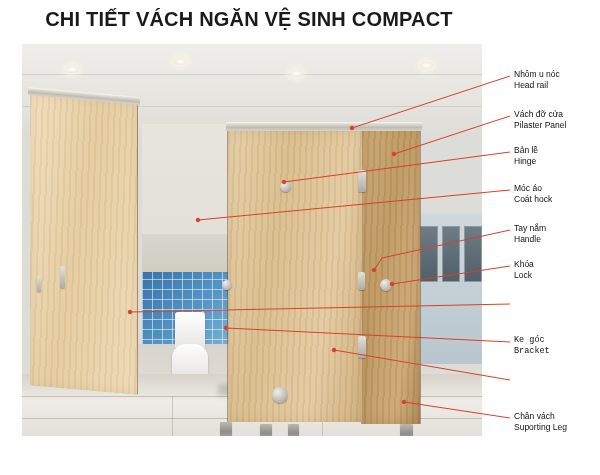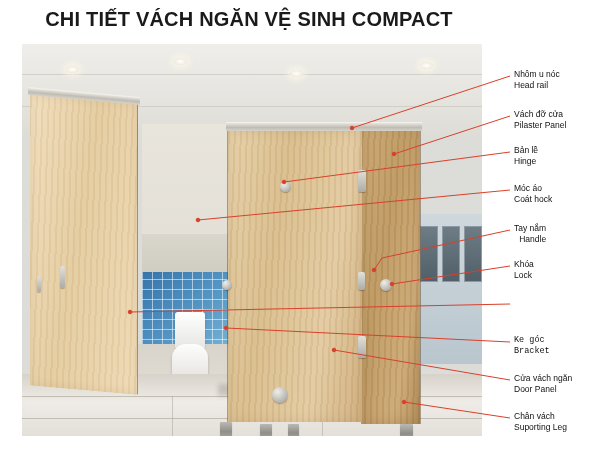--- a/index.html
+++ b/index.html
@@ -329,34 +329,30 @@
       <span class="en">Pilaster Panel</span>
     </div>
     <div class="label" style="top:101px;">
       <span class="vn">Bản lề</span>
       <span class="en">Hinge</span>
     </div>
     <div class="label" style="top:139px;">
       <span class="vn">Móc áo</span>
       <span class="en">Coát hock</span>
     </div>
-    <div class="label" style="top:179px;text-align:right;">
+    <div class="label" style="top:179px;">
       <span class="vn">Tay nắm</span>
       <span class="en">Handle</span>
     </div>
     <div class="label" style="top:215px;">
       <span class="vn">Khóa</span>
       <span class="en">Lock</span>
     </div>
     <div class="label" style="top:291px;font-family:Liberation Mono, monospace;">
       <span class="vn">Ke góc</span>
       <span class="en">Bracket</span>
     </div>
-    <div class="label" style="top:329px;">
-      <span class="vn">Cửa vách ngăn</span>
-      <span class="en">Door Panel</span>
-    </div>
     <div class="label" style="top:367px;">
       <span class="vn">Chân vách</span>
       <span class="en">Suporting Leg</span>
     </div>
   </div>
 </div>
 
 </body></html>

